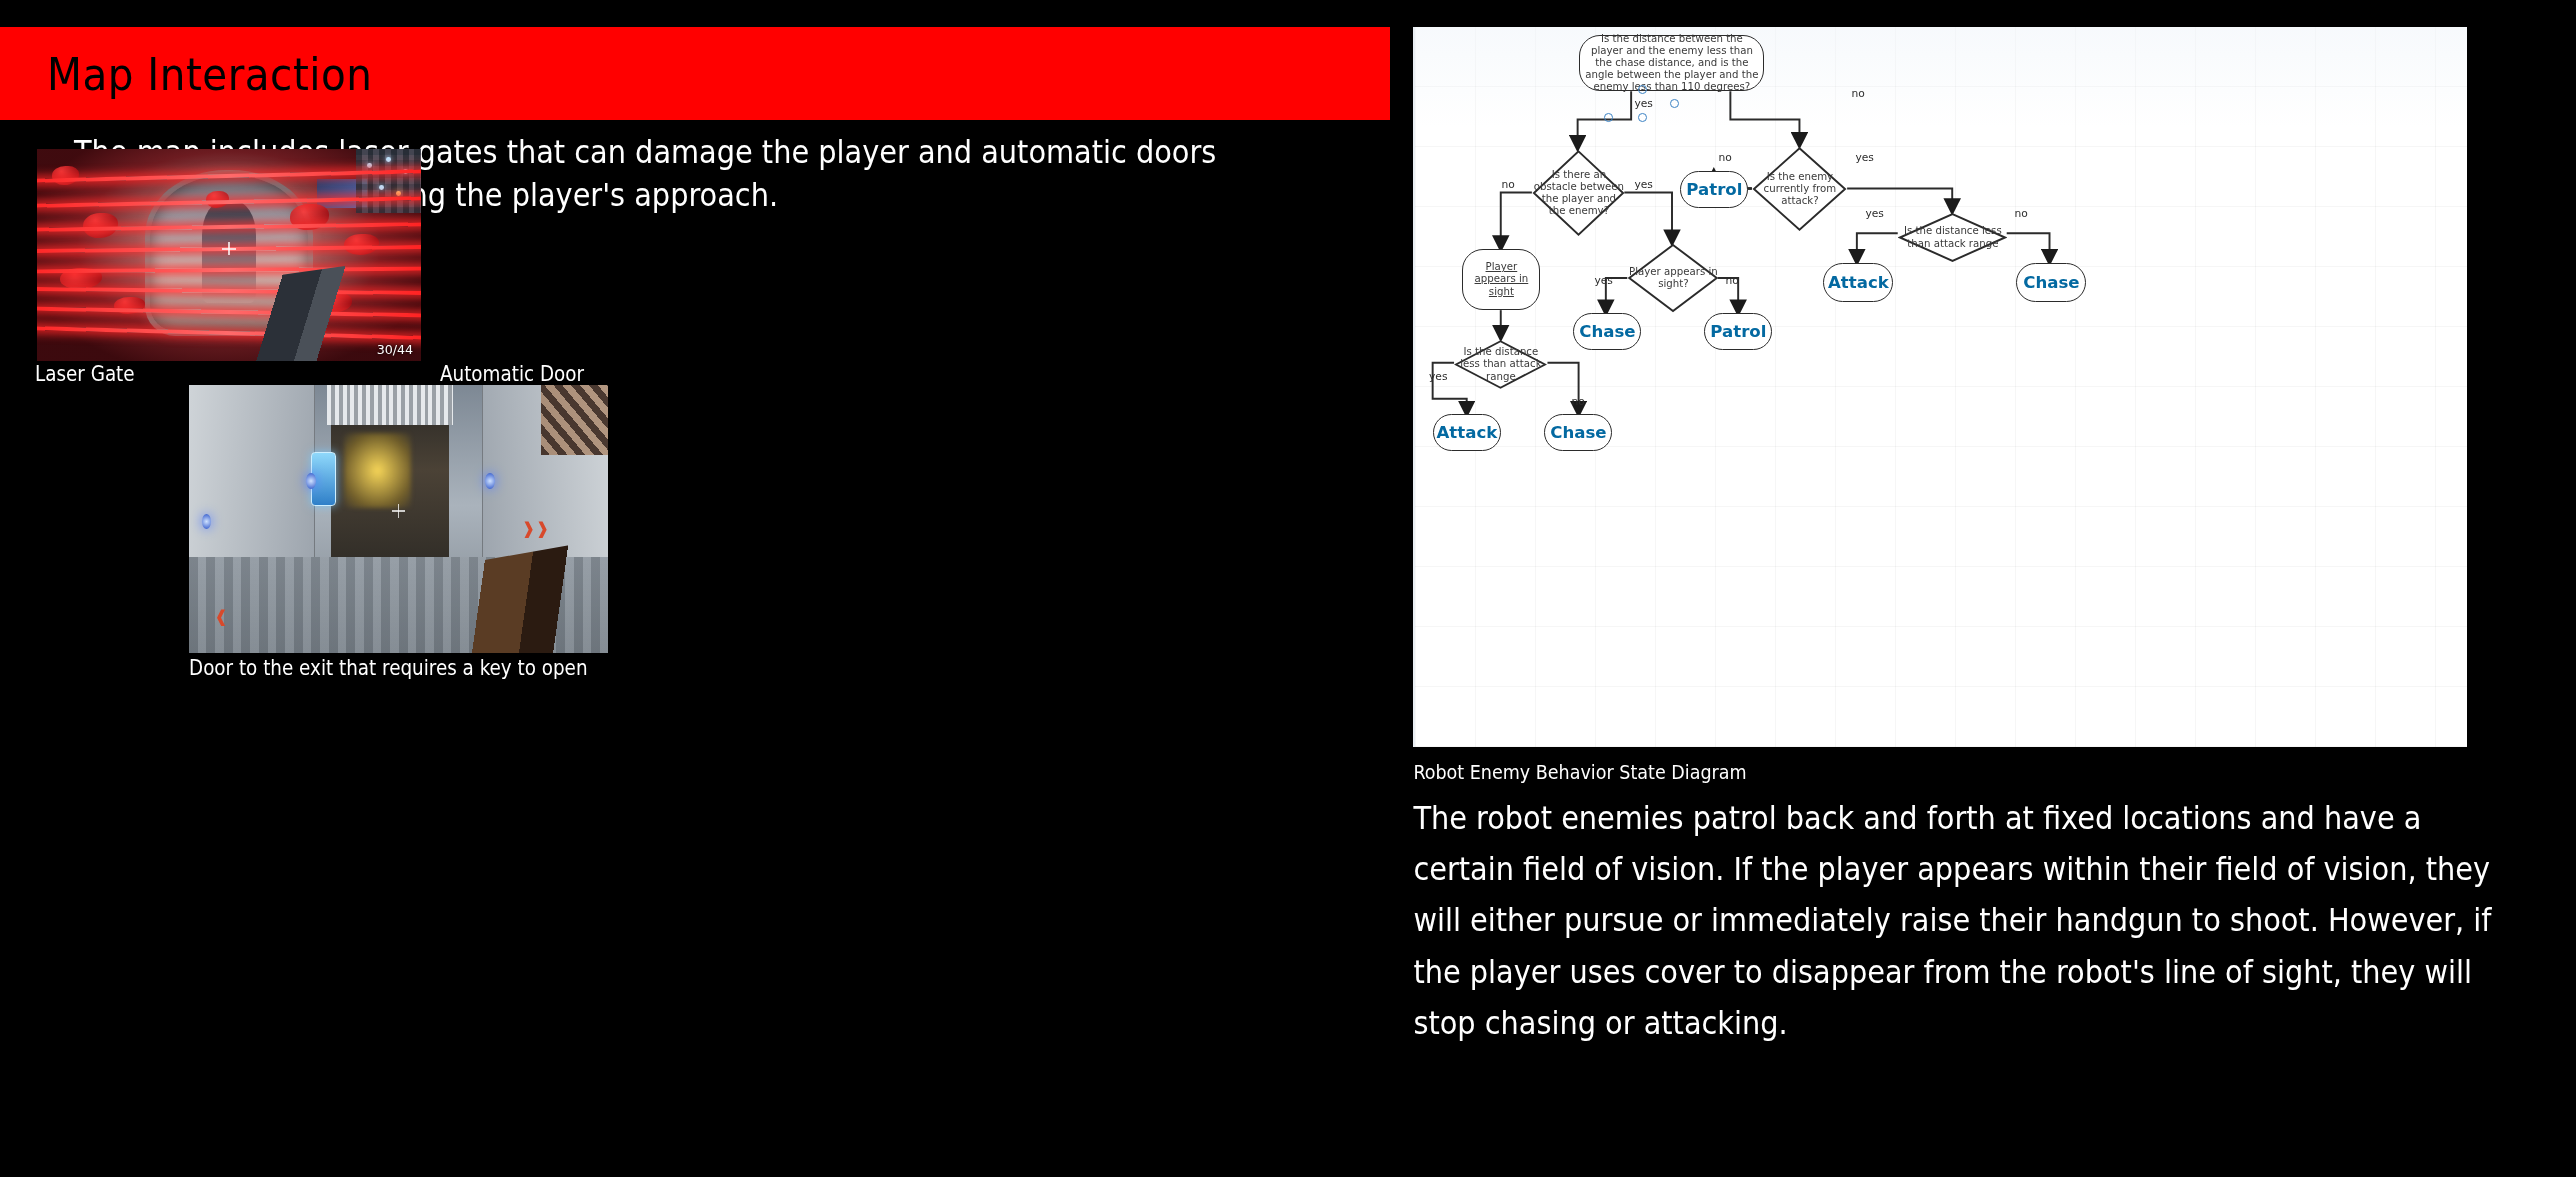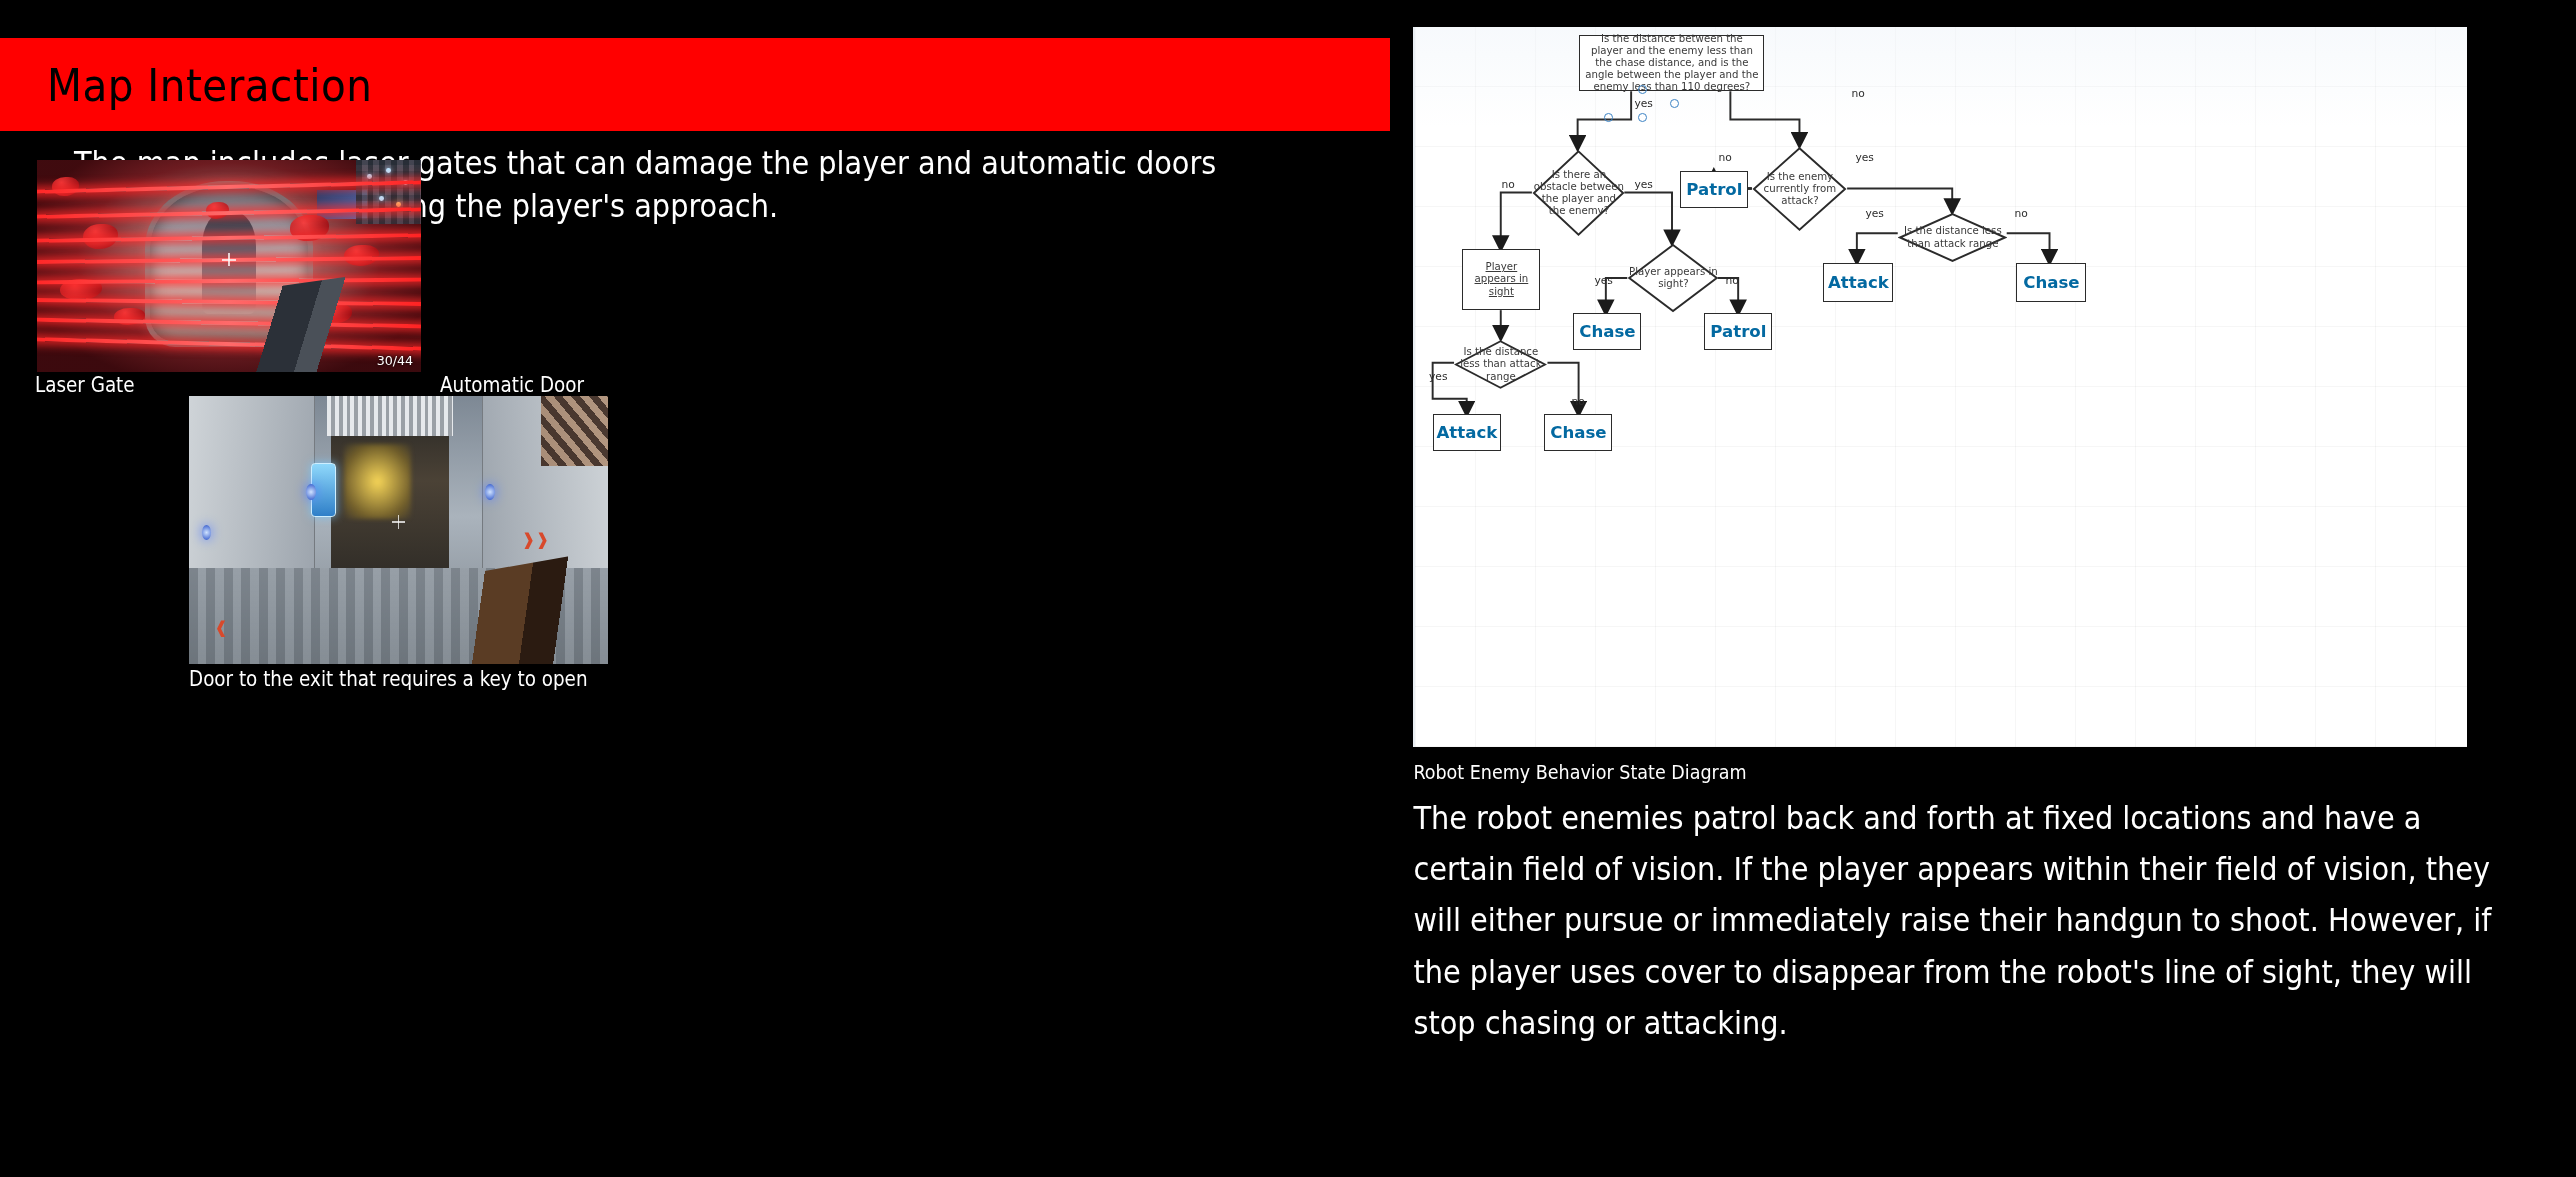--- a/index.html
+++ b/index.html
@@ -5,21 +5,21 @@
   * { box-sizing: border-box; margin: 0; padding: 0; }
   html, body {
     width: 2576px; height: 1177px;
     background: #000;
     font-family: "DejaVu Sans", sans-serif;
     overflow: hidden;
   }
   .slide { position: relative; width: 2576px; height: 1177px; background: #000; }
 
   
-  .left-panel { position: absolute; left: 0; top: 0; width: 1390px; height: 888px; margin-top: 11px; }
+  .left-panel { position: absolute; left: 0; top: 0; width: 1390px; height: 888px; }
 
   .title-bar {
     position: absolute; left: 0; top: 27px;
     width: 1390px; height: 93px;
     background: #FF0000;
   }
   .title-bar .title-text {
     position: absolute; left: 47px; top: 50%; transform: translateY(-50%);
     font-size: 45px; color: #000;
     font-family: "DejaVu Sans Condensed", "Liberation Sans Narrow", "Liberation Sans", sans-serif;
@@ -225,21 +225,21 @@
     border-left: 2.9px solid #e9eef3;
     overflow: hidden;
   }
   .diagram-canvas .grid-fade {
     position:absolute; inset:0;
     background: linear-gradient(180deg, rgba(240,245,250,.55) 0%, rgba(255,255,255,0) 14%);
     pointer-events:none;
   }
   .diagram-canvas svg { position: absolute; left: 0; top: 0; }
 
-  .node { position: absolute; display: flex; align-items: center; justify-content: center; }
+  .node { position: absolute; display: flex; align-items: center; justify-content: center; border-radius: 21px; }
   .node.box {
     background: #fff; border: 1.9px solid #2b2b2b;
     font-family: "DejaVu Sans", sans-serif;
     text-align: center; line-height: 1.18;
   }
   .node.box.q { font-size: 10.2px; color: #3a3a3a; padding: 2.9px 4.9px; }
   .node.box.state { font-size: 16.6px; font-weight: bold; color: #0369a1; }
   .node.diamond { font-size: 10.2px; color: #3a3a3a; text-align: center; line-height: 1.2; }
   .node.diamond span { position: relative; z-index: 3; display: block; width: 112%; }
   .edge-label {

